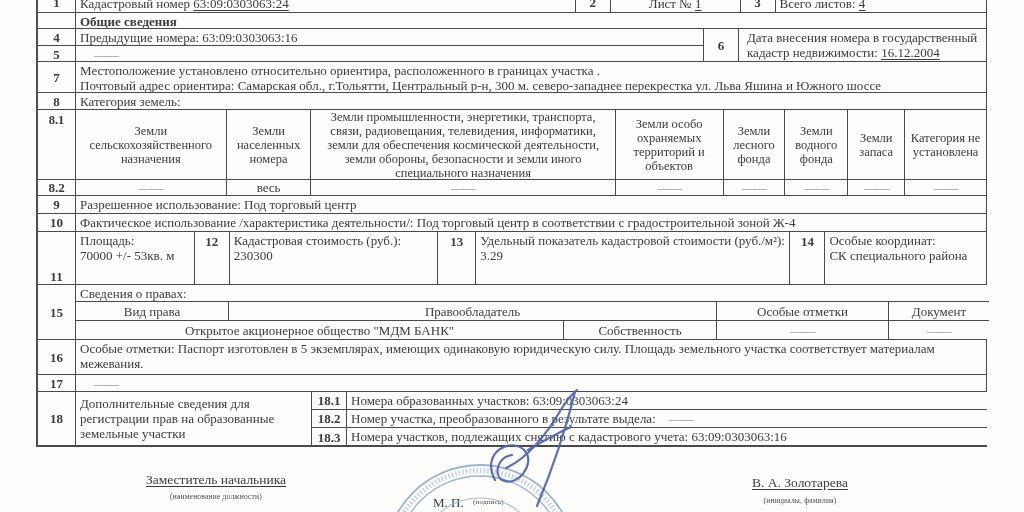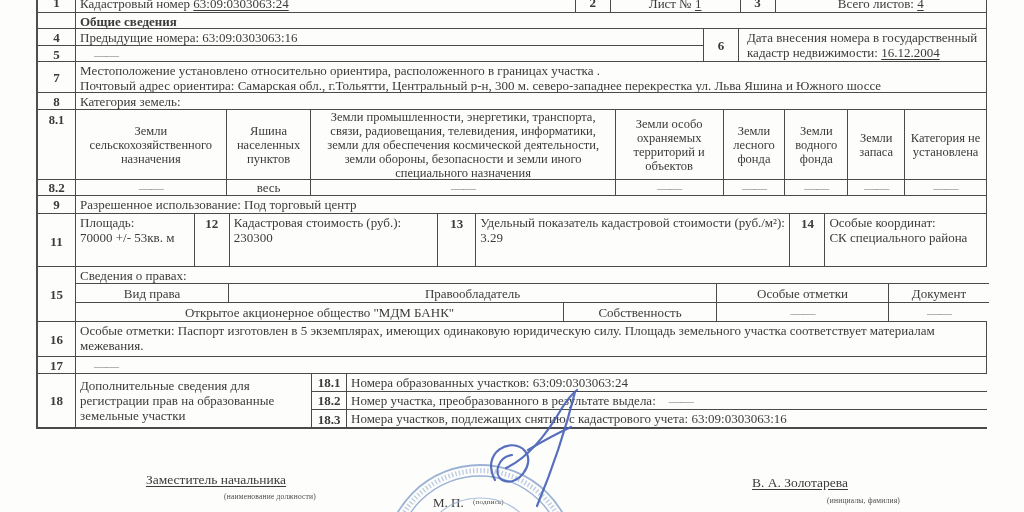--- a/index.html
+++ b/index.html
@@ -18,21 +18,21 @@
   .srow:last-child { border-bottom:none; }
   .u { text-decoration: underline; text-underline-offset: 2px; }
   .b { font-weight:700; }
   .dash { color:#8d8d8d; letter-spacing:-1px; }
   .r1 { height:13px; }
   .r1 .c { padding-top:0; }
   .cut { display:inline-block; transform:translateY(-4px); white-space:nowrap; }
   .r81 .c { font-size:12.5px; line-height:14px; }
 
   .footer-item { position:absolute; text-align:center; }
-  .cap { font-size:7.5px; color:#4a4a4a; letter-spacing:.2px;text-align:right; }
+  .cap { font-size:7.5px; color:#4a4a4a; letter-spacing:.2px; }
   .sig-layer { position:absolute; left:0; top:0; width:1024px; height:512px; pointer-events:none; }
 </style>
 </head>
 <body>
 
 <div class="page">
 
   <div class="tbl">
 
     <div class="row r1">
@@ -40,21 +40,21 @@
           <span class="cut b">1</span>
         </div>
       <div class="c" style="width:501px"><span class="cut"><span>Кадастровый номер </span><span class="u">63:09:0303063:24</span></span></div>
       <div class="c num" style="width:35px">
           <span class="cut b">2</span>
         </div>
       <div class="c" style="width:130px; text-align:center"><span class="cut"><span>Лист № </span><span class="u">1</span></span></div>
       <div class="c num" style="width:35px">
           <span class="cut b">3</span>
         </div>
-      <div class="c" style="width:212px; text-align:center"><span class="cut"><span>Всего листов: </span><span class="u">4</span></span></div>
+      <div class="c" style="width:212px; text-align:left"><span class="cut"><span>Всего листов: </span><span class="u">4</span></span></div>
     </div>
 
     <div class="row" style="height:16px">
       <div class="c num" style="width:38px"></div>
       <div class="c b" style="width:913px">Общие сведения</div>
     </div>
 
     <div class="row" style="height:33px">
       <div class="stack" style="width:665px">
         <div class="srow" style="height:17px">
@@ -91,21 +91,21 @@
           <span class="b">8</span>
         </div>
       <div class="c" style="width:913px">Категория земель:</div>
     </div>
 
     <div class="row r81" style="height:70px">
       <div class="c num" style="width:38px; align-items:flex-start; padding-top:3px">
           <span class="b">8.1</span>
         </div>
       <div class="c ctr" style="width:151px">Земли сельскохозяйственного назначения</div>
-      <div class="c ctr" style="width:85px">Яшина населенных пунктов</div>
+      <div class="c ctr" style="width:85px">Земли населенных номера</div>
       <div class="c ctr" style="width:305px">Земли промышленности, энергетики, транспорта, связи, радиовещания, телевидения, информатики, земли для обеспечения космической деятельности, земли обороны, безопасности и земли иного специального назначения</div>
       <div class="c ctr" style="width:108px">Земли особо охраняемых территорий и объектов</div>
       <div class="c ctr" style="width:62px">Земли лесного фонда</div>
       <div class="c ctr" style="width:63px">Земли водного фонда</div>
       <div class="c ctr" style="width:57px">Земли запаса</div>
       <div class="c ctr" style="width:82px">Категория не установлена</div>
     </div>
 
     <div class="row" style="height:16px">
       <div class="c num" style="width:38px">
@@ -121,23 +121,29 @@
       <div class="c ctr dash" style="width:82px">——</div>
     </div>
 
     <div class="row" style="height:18px">
       <div class="c num" style="width:38px">
           <span class="b">9</span>
         </div>
       <div class="c" style="width:913px">Разрешенное использование: Под торговый центр</div>
     </div>
 
+    <div class="row" style="height:18px">
+      <div class="c num" style="width:38px">
+          <span class="b">10</span>
+        </div>
+      <div class="c" style="width:913px">Фактическое использование /характеристика деятельности/: Под торговый центр в соответствии с градостроительной зоной Ж-4</div>
+    </div>
 
     <div class="row" style="height:53px">
-      <div class="c num" style="width:38px; align-items:center; padding-top:2px">
+      <div class="c num" style="width:38px; align-items:flex-end; padding-top:2px">
           <span class="b">11</span>
         </div>
       <div class="c" style="width:119px">
         <div>Площадь:</div>
         <div>70000 +/- 53кв. м</div>
       </div>
       <div class="c num" style="width:35px; align-items:flex-start; padding-top:2px">
           <span class="b">12</span>
         </div>
       <div class="c" style="width:209px">

